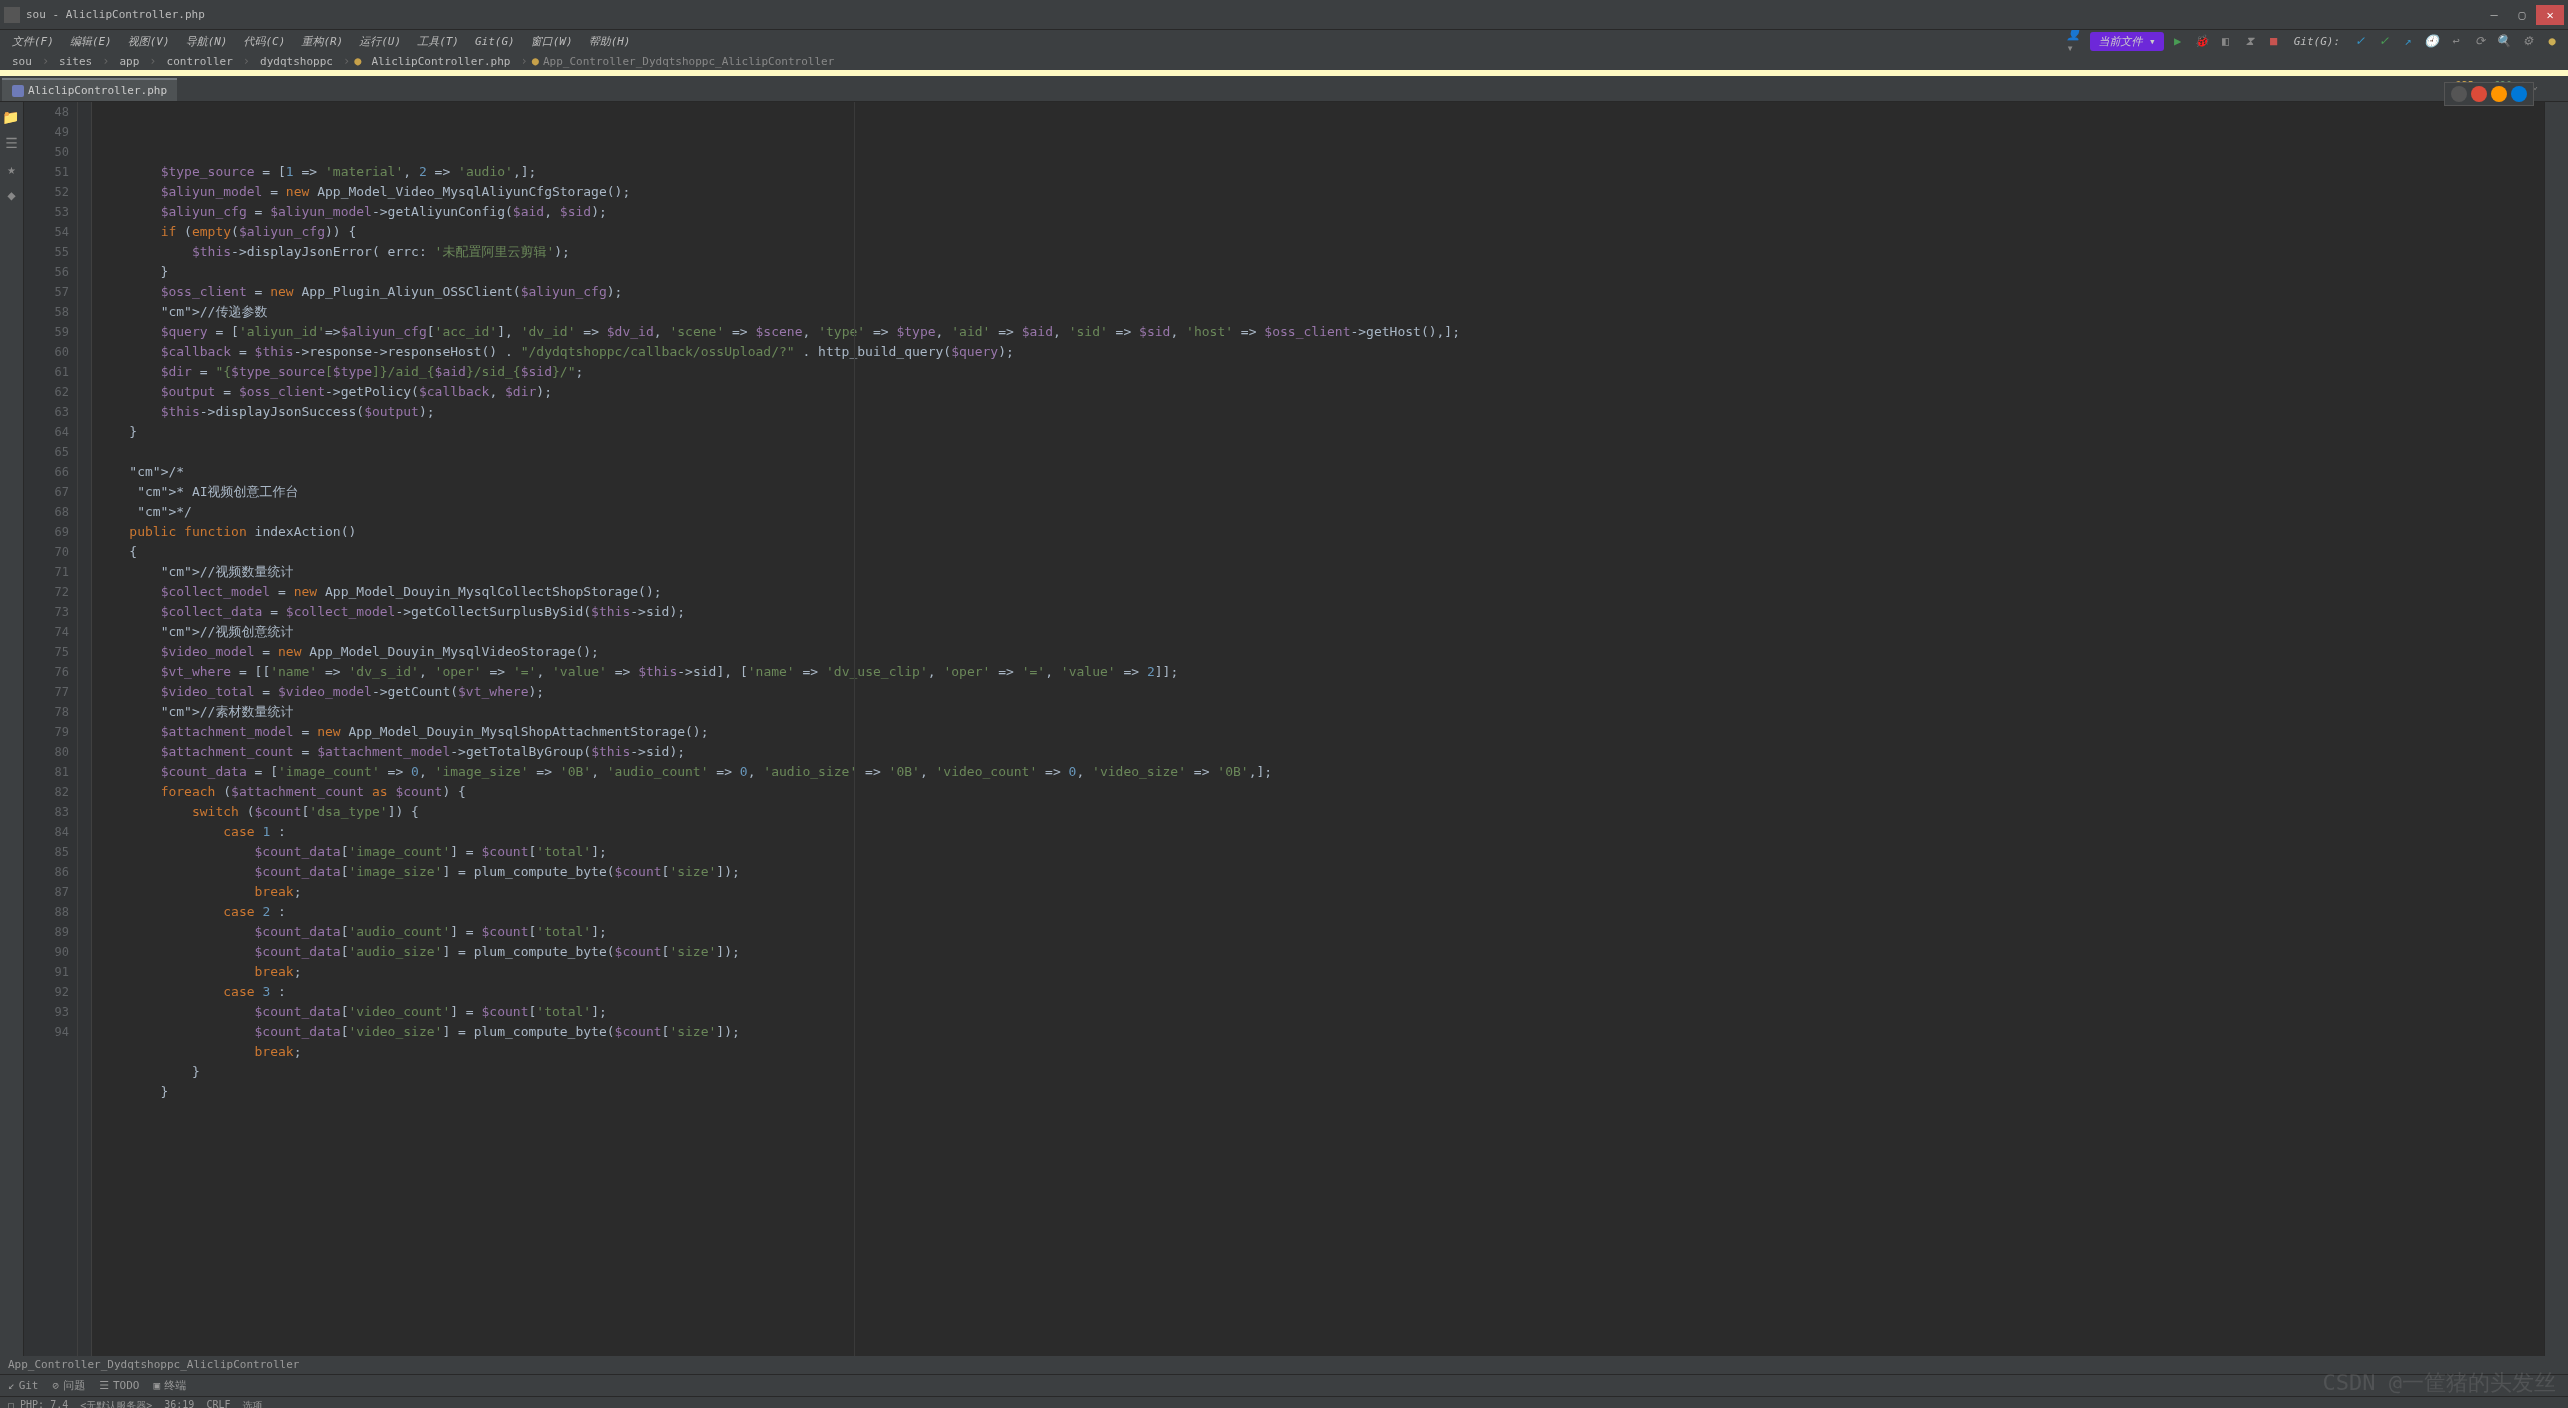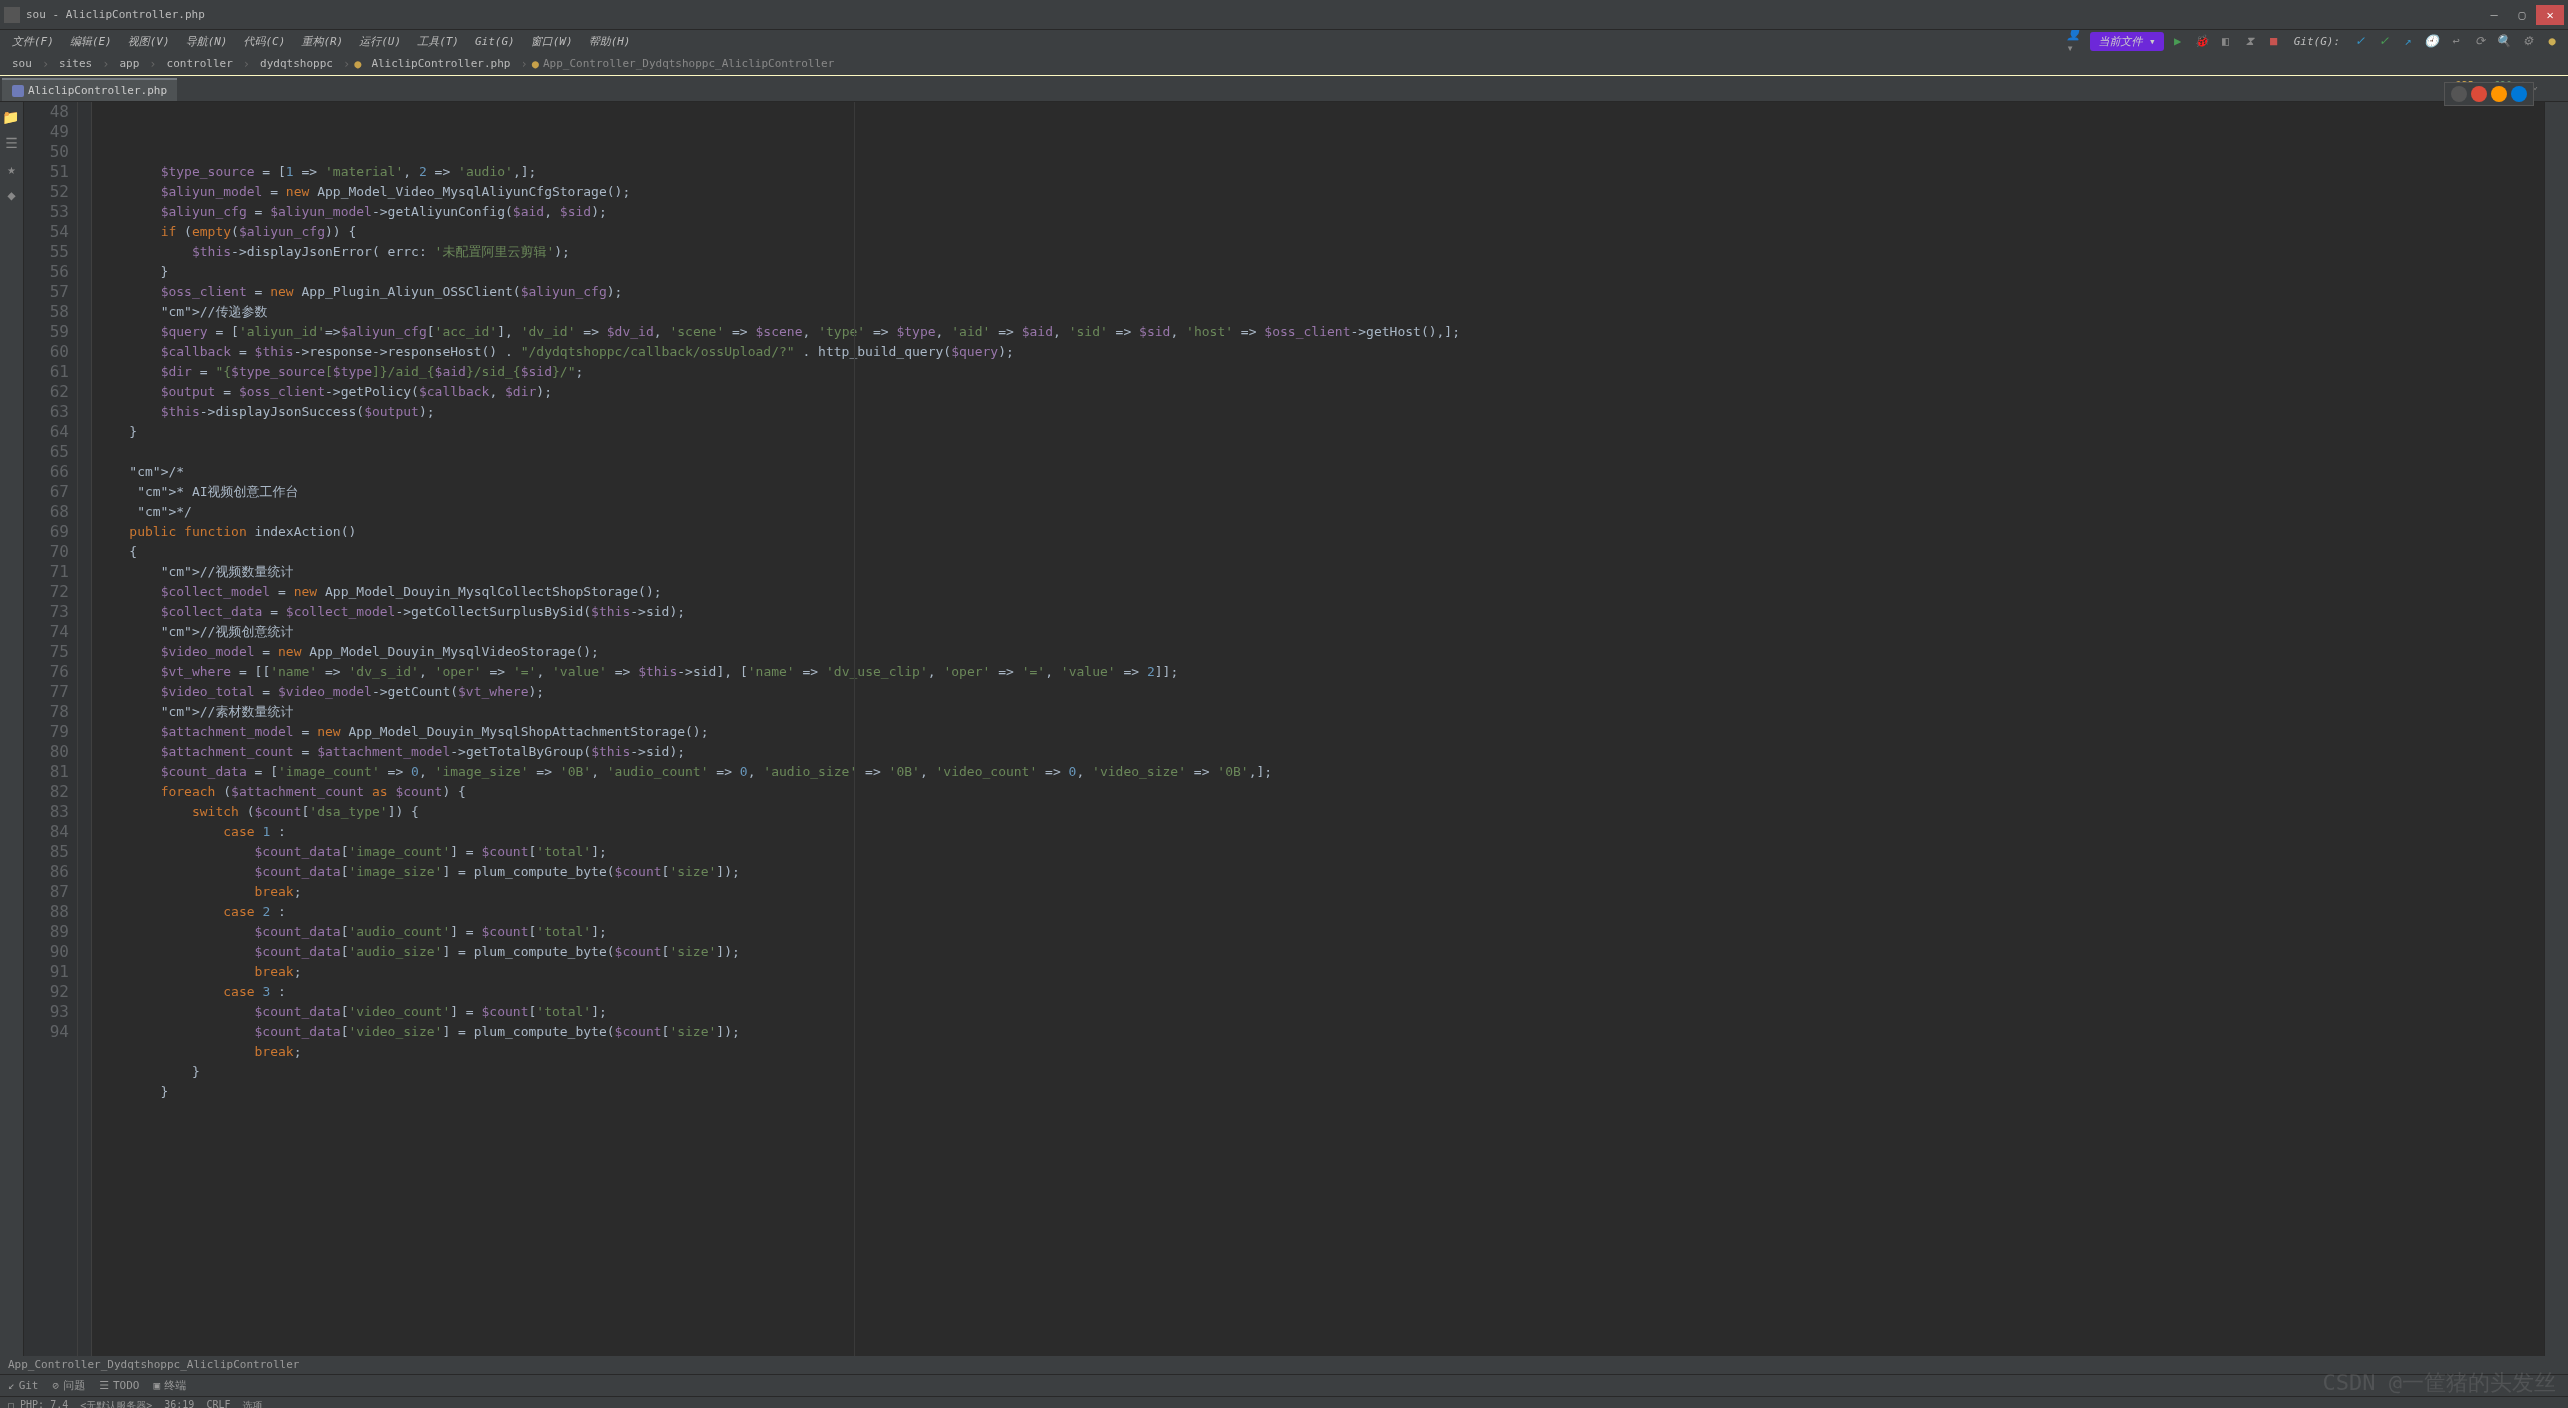--- a/index.html
+++ b/index.html
@@ -18,21 +18,21 @@
 .menubar .mitem { padding:2px 6px; color:#bbb; font-size:11px; cursor:pointer; white-space:nowrap; }
 .menubar .spacer { flex:1; }
 .menubar .tb-icon { width:20px; height:20px; display:flex; align-items:center; justify-content:center; color:#888; cursor:pointer; }
 .menubar .runcfg { background:#6d28d9; padding:2px 8px; color:#ccc; font-size:11px; border-radius:3px; }
 .menubar .green { color:#499c54; }
 .menubar .red { color:#c75450; }
 .menubar .blue { color:#3592c4; }
 .menubar .yellow { color:#ccae55; }
 
 
-.navbar { height:24px; background:#3c3f41; display:flex; align-items:center; padding:0 6px; gap:4px; border-bottom:1px solid #fef9c3; }
+.navbar { height:24px; background:#3c3f41; display:flex; align-items:center; padding:0 6px; gap:4px; border-bottom:6px solid #fef9c3; }
 .navbar .crumb { padding:2px 6px; color:#bbb; font-size:11px; cursor:pointer; }
 .navbar .sep { color:#666; }
 .navbar .bullet { color:#c7a14a; }
 .navbar .ctx { color:#888; font-size:11px; }
 
 
 .tabbar { height:26px; background:#3c3f41; display:flex; align-items:flex-end; padding:0 2px; border-bottom:1px solid #282828; position:relative; }
 .tab { padding:4px 10px; background:#4e5254; color:#ccc; font-size:11px; display:flex; align-items:center; gap:4px; border-top:2px solid #747a80; cursor:pointer; }
 .tab .ficon { width:12px; height:12px; background:#6e7bb8; border-radius:2px; }
 .tabbar .warnings { position:absolute; right:30px; top:4px; font-size:10px; color:#888; display:flex; gap:8px; }
@@ -42,21 +42,21 @@
 
 .central { display:flex; height:calc(100% - 24px - 22px - 24px - 26px - 18px - 22px - 18px); }
 
 
 .toolstrip { width:24px; background:#3c3f41; display:flex; flex-direction:column; align-items:center; padding-top:6px; gap:8px; border-right:1px solid #282828; }
 .toolstrip .ts { width:18px; height:18px; color:#888; display:flex; align-items:center; justify-content:center; cursor:pointer; font-size:14px; }
 
 
 .editor { flex:1; display:flex; background:#2b2b2b; position:relative; font-family:Consolas,monospace; font-size:13px; }
 .gutter { width:54px; background:#313335; color:#606366; text-align:right; padding:0 8px 0 0; line-height:20px; border-right:1px solid #404040; }
-.gutter div { height:20px; font-size:16px; }
+.gutter div { height:20px; font-size:12px; }
 .markcol { width:14px; background:#313335; border-right:1px solid #404040; }
 .code { flex:1; padding:0 0 0 6px; line-height:20px; white-space:pre; position:relative; }
 .code .ln { height:20px; }
 .vline { position:absolute; left:762px; top:0; bottom:0; width:1px; background:#3a3a3a; }
 
 
 .kw { color:#cc7832; }
 .str { color:#6a8759;text-align:center; }
 .var { color:#9876aa; }
 .num { color:#6897bb; }

